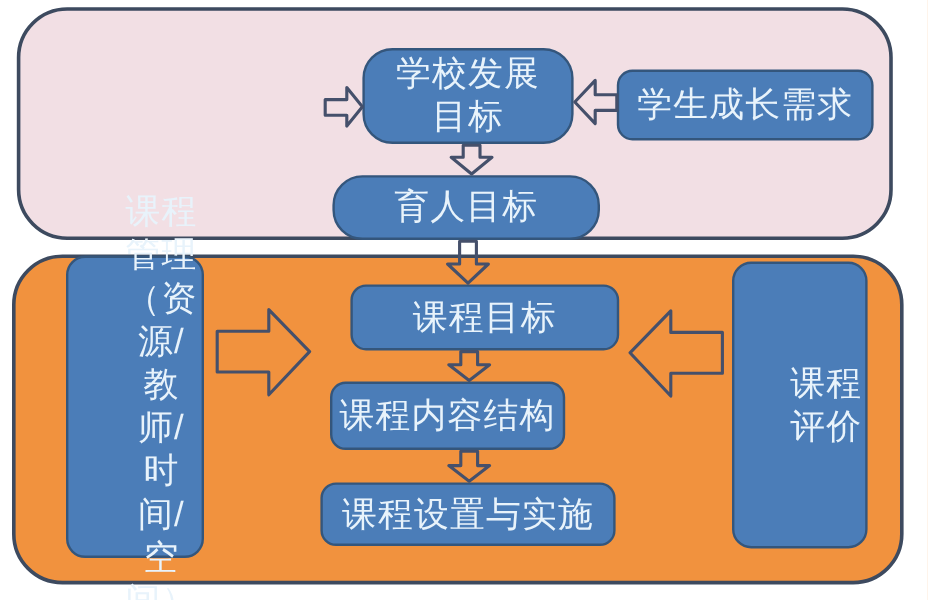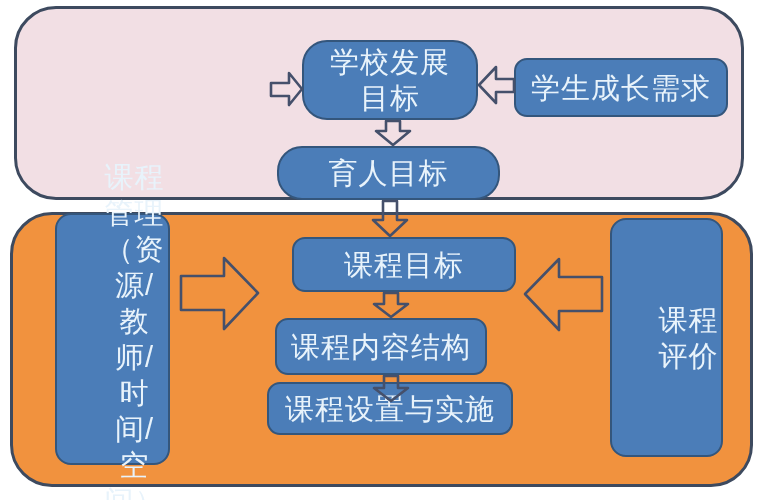--- a/index.html
+++ b/index.html
@@ -68,23 +68,23 @@
   <div class="node r-lg tall" style="left:55px;top:213px;width:115px;height:252px;">课程
 管理
 （资
 源/教
 师/时
 间/空
 间）</div>
 
   <div class="node r-sm" style="left:278px;top:237px;width:224px;height:55px;margin-left:14px;">课程目标</div>
 
-  <div class="node r-sm" style="left:275px;top:318px;width:212px;height:57px;">课程内容结构</div>
+  <div class="node r-sm" style="left:275px;top:318px;width:196px;height:57px;">课程内容结构</div>
 
-  <div class="node r-sm" style="left:267px;top:382px;width:246px;height:53px;">课程设置与实施</div>
+  <div class="node r-sm" style="left:267px;top:402px;width:246px;height:53px;">课程设置与实施</div>
 
   <div class="node r-lg tall" style="left:610px;top:218px;width:113px;height:239px;">课程
 评价</div>
 
   <svg class="arrows" width="773" height="500" viewBox="0 0 773 500">
 
     <polygon points="271,83 289,83 289,73 302,89 289,105 289,96 271,96"></polygon>
 
     <polygon points="514,79 496,79 496,67 479,85 496,103 496,92 514,92"></polygon>
 

